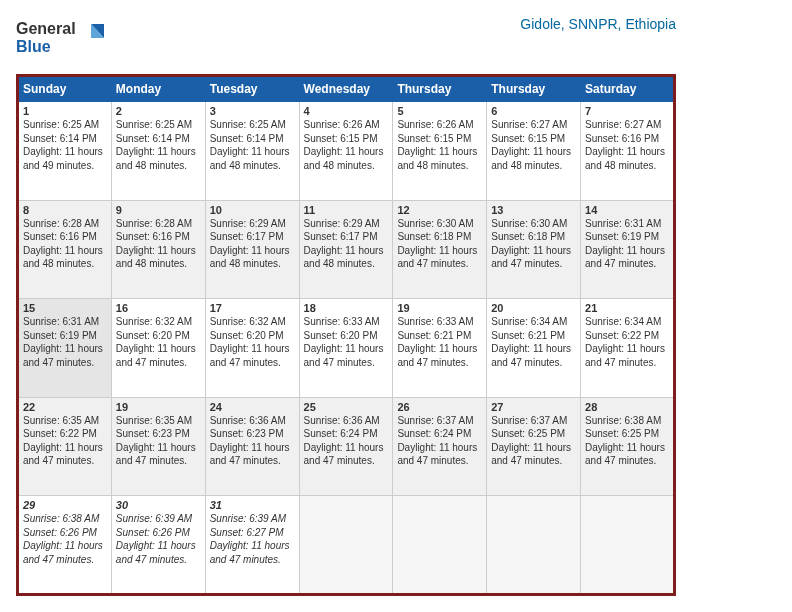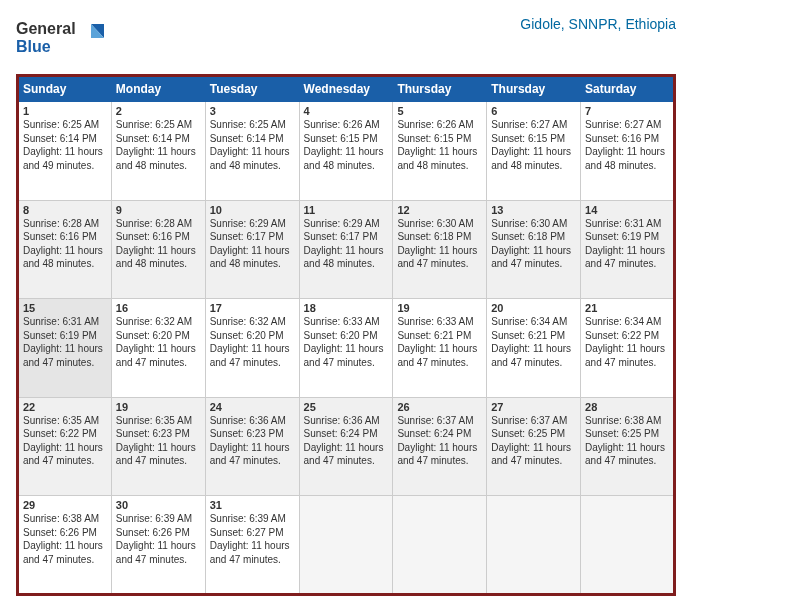--- a/index.html
+++ b/index.html
@@ -86,21 +86,21 @@
       color: #333;
     }
     .empty-cell {
       background: #f5f5f5 !important;
     }
     
     .row-1 td { background: #fff; }
     .row-2 td { background: #f0f0f0; }
     .row-3 td { background: #fff; }
     .row-4 td { background: #f0f0f0; }
-    .row-5 td { background: #fff; }
+    .row-5 td { background: #fff; font-style: italic; }
   </style>
 </head>
 <body>
 
 <div class="page">
   <div class="header">
     <div class="logo">
       <div>
         <svg width="90" height="44" viewBox="0 0 90 44">
           <text x="0" y="18" font-family="Arial" font-size="16" font-weight="bold" fill="#333">General</text>

